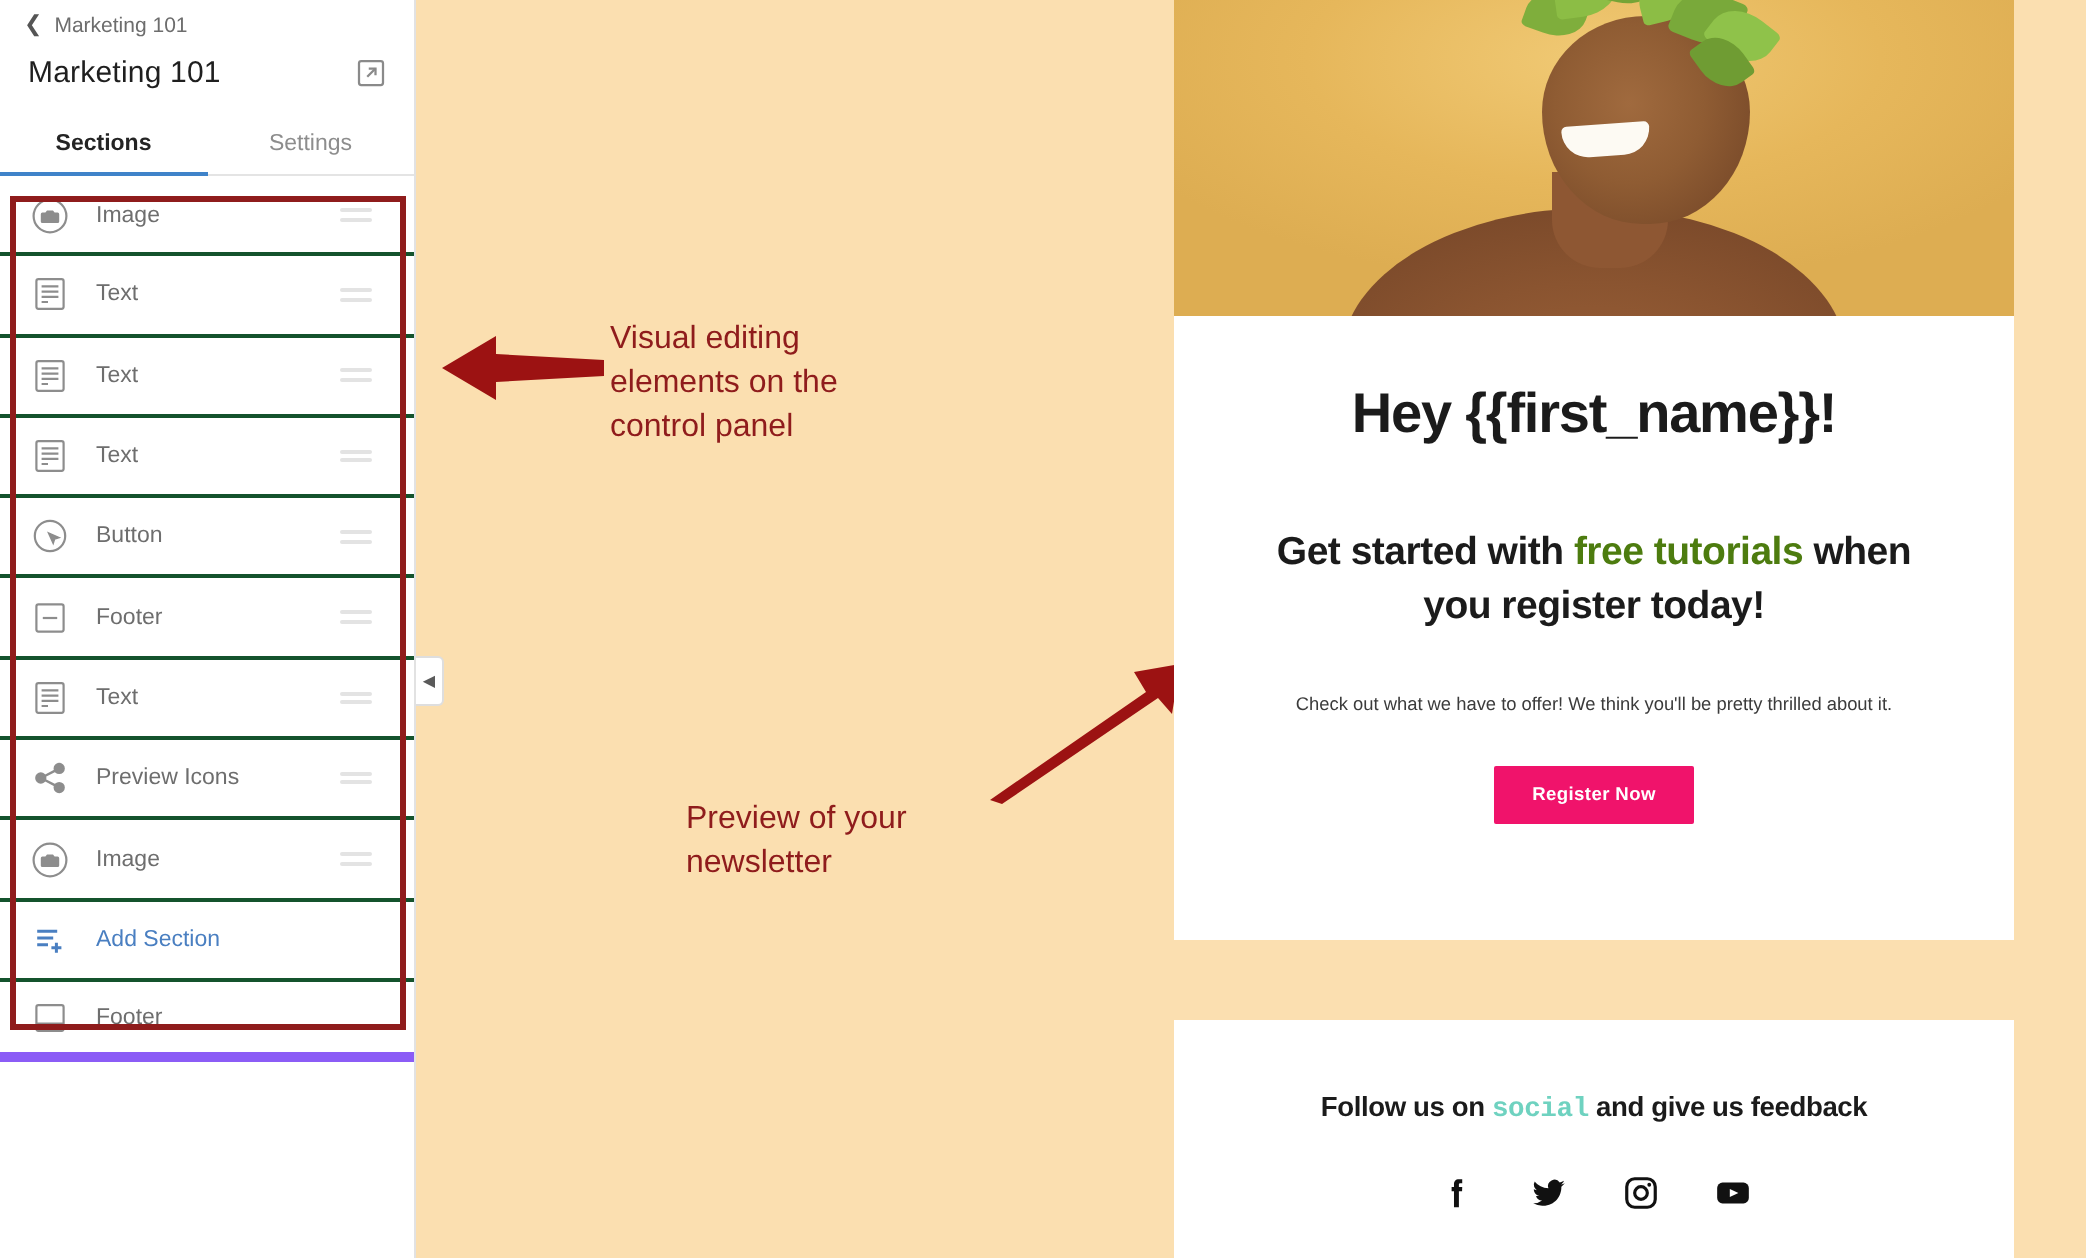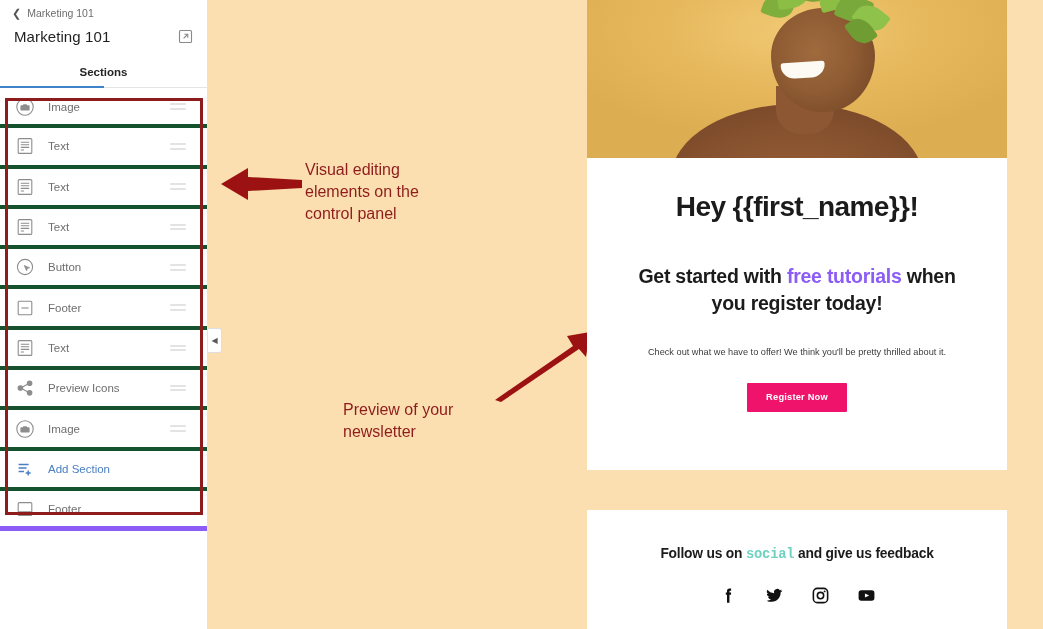--- a/index.html
+++ b/index.html
@@ -54,21 +54,21 @@
   .tab-underline {
     position: absolute; left: 0; bottom: -1px;
     width: 104px; height: 2.5px; background: #3f83c9;
   }
 
   .section-list { position: relative; }
   .sec-row {
     display: flex; align-items: center;
     height: 40.3px;
     padding: 0 0 0 14px;
-    border-bottom: 4px solid #14532d;
+    border-bottom: 2px solid #14532d;
     background: #fff;
     cursor: pointer;
   }
   .sec-row:first-child { border-top: 1px solid #fff; }
   .sec-icon {
     width: 22px; height: 22px; flex: 0 0 22px;
     color: #8d8d8d; margin-right: 12px;
   }
   .sec-icon svg { display: block; width: 22px; height: 22px; }
   .sec-label {
@@ -180,21 +180,21 @@
   .headline {
     font-size: 28px; font-weight: bold; color: #1b1b1b;
     letter-spacing: -0.6px; line-height: 1.1;
   }
   .subhead {
     margin-top: 40px;
     font-size: 19.5px; font-weight: bold; color: #1b1b1b;
     line-height: 1.42; letter-spacing: -0.25px;
     padding: 0 8px;
   }
-  .hl-pink { color: #8b5cf6; }
+  .hl-pink { color: #4d7c0f; }
   .body-copy {
     margin-top: 28px;
     font-size: 9.2px; color: #3b3b3b; line-height: 1.5;
   }
   .cta-wrap { margin-top: 23px; }
   .cta-btn {
     display: inline-block;
     background: #f0136b; color: #ffffff;
     font-size: 9.3px; font-weight: bold;
     padding: 9px 19px 10px 19px;
@@ -232,20 +232,21 @@
         <svg viewBox="0 0 16 16" fill="none" stroke="currentColor" stroke-width="1.2">
           <rect x="1.6" y="1.6" width="12.8" height="12.8" rx="1.2"></rect>
           <path d="M6 10 L10.4 5.6"></path>
           <path d="M6.8 5.6 H10.4 V9.2"></path>
         </svg>
       </span>
     </div>
 
     <div class="tabs">
       <div class="tab active">Sections</div>
+      <div class="tab">Settings</div>
       <div class="tab-underline"></div>
     </div>
 
     <div class="section-list">
 
       <div class="sec-row">
         <span class="sec-icon">
           <svg viewBox="0 0 22 22" fill="none" stroke="currentColor" stroke-width="1.1">
             <circle cx="11" cy="11" r="8.2"></circle>
             <path d="M7.2 9.3h1.5l.8-1.1h3l.8 1.1h1.5a.8.8 0 0 1 .8.8v3.6a.8.8 0 0 1-.8.8H7.2a.8.8 0 0 1-.8-.8v-3.6a.8.8 0 0 1 .8-.8z" fill="currentColor" stroke="none"></path>

